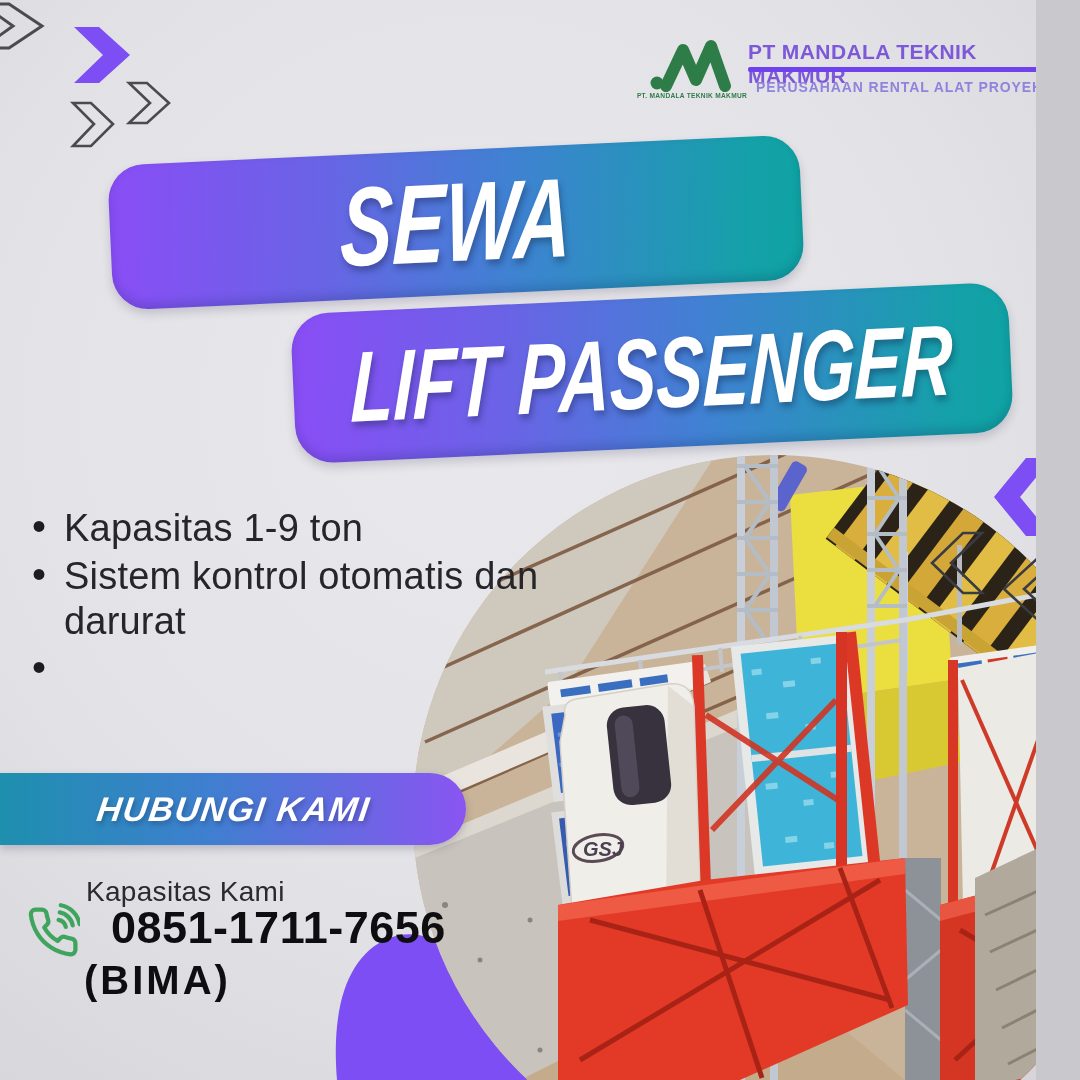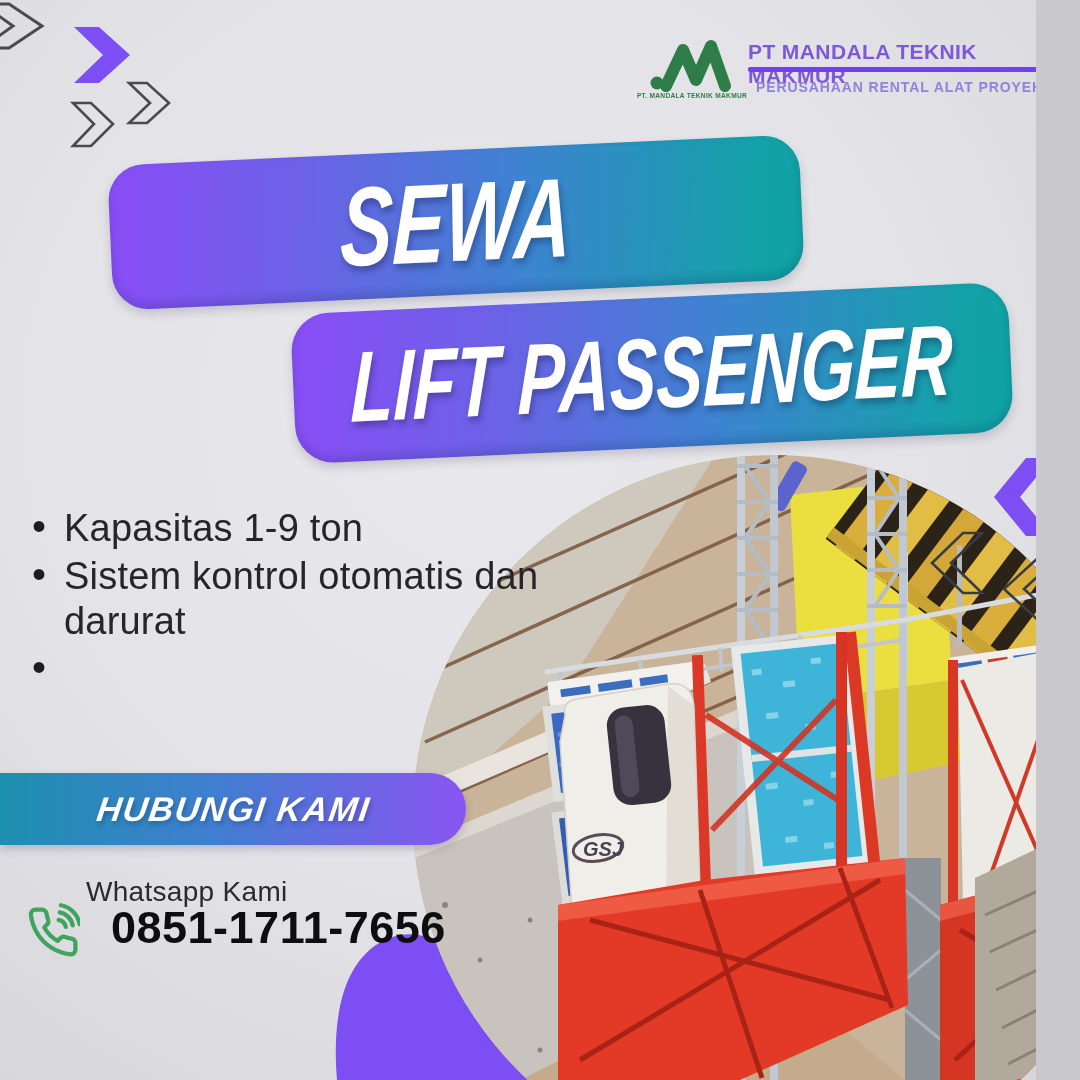--- a/index.html
+++ b/index.html
@@ -349,24 +349,25 @@
     </li>
     <li>
       <span class="dot">•</span>
     </li>
   </ul>
 
   <div class="cta">
     <span>HUBUNGI KAMI</span>
   </div>
 
-  <div class="wa-label">Whatsapp Kami</div>
+  <div class="wa-label">Kapasitas Kami</div>
   <svg class="abs z6" style="left:26px;top:903px;" width="54" height="56" viewBox="0 0 24 25">
     <g fill="none" stroke="#3fa55e" stroke-width="1.9" stroke-linecap="round" stroke-linejoin="round">
       <path d="M22 17.92v3a2 2 0 0 1-2.18 2 19.79 19.79 0 0 1-8.63-3.07 19.5 19.5 0 0 1-6-6A19.79 19.79 0 0 1 2.12 5.18 2 2 0 0 1 4.11 3h3a2 2 0 0 1 2 1.72c.12.96.36 1.9.7 2.81a2 2 0 0 1-.45 2.11L8.09 10.91a16 16 0 0 0 6 6l1.27-1.27a2 2 0 0 1 2.11-.45c.91.34 1.85.58 2.81.7A2 2 0 0 1 22 17.92z"></path>
       <path d="M14.5 7.5 a4 4 0 0 1 3.2 3.2"></path>
       <path d="M15 4.2 a7.2 7.2 0 0 1 5.8 5.8"></path>
       <path d="M15.5 1 a10.5 10.5 0 0 1 8.4 8.4"></path>
     </g>
   </svg>
   <div class="phone-number">0851-1711-7656</div>
+  <div class="contact-person">(BIMA)</div>
 
 </div>
 
 </body></html>

